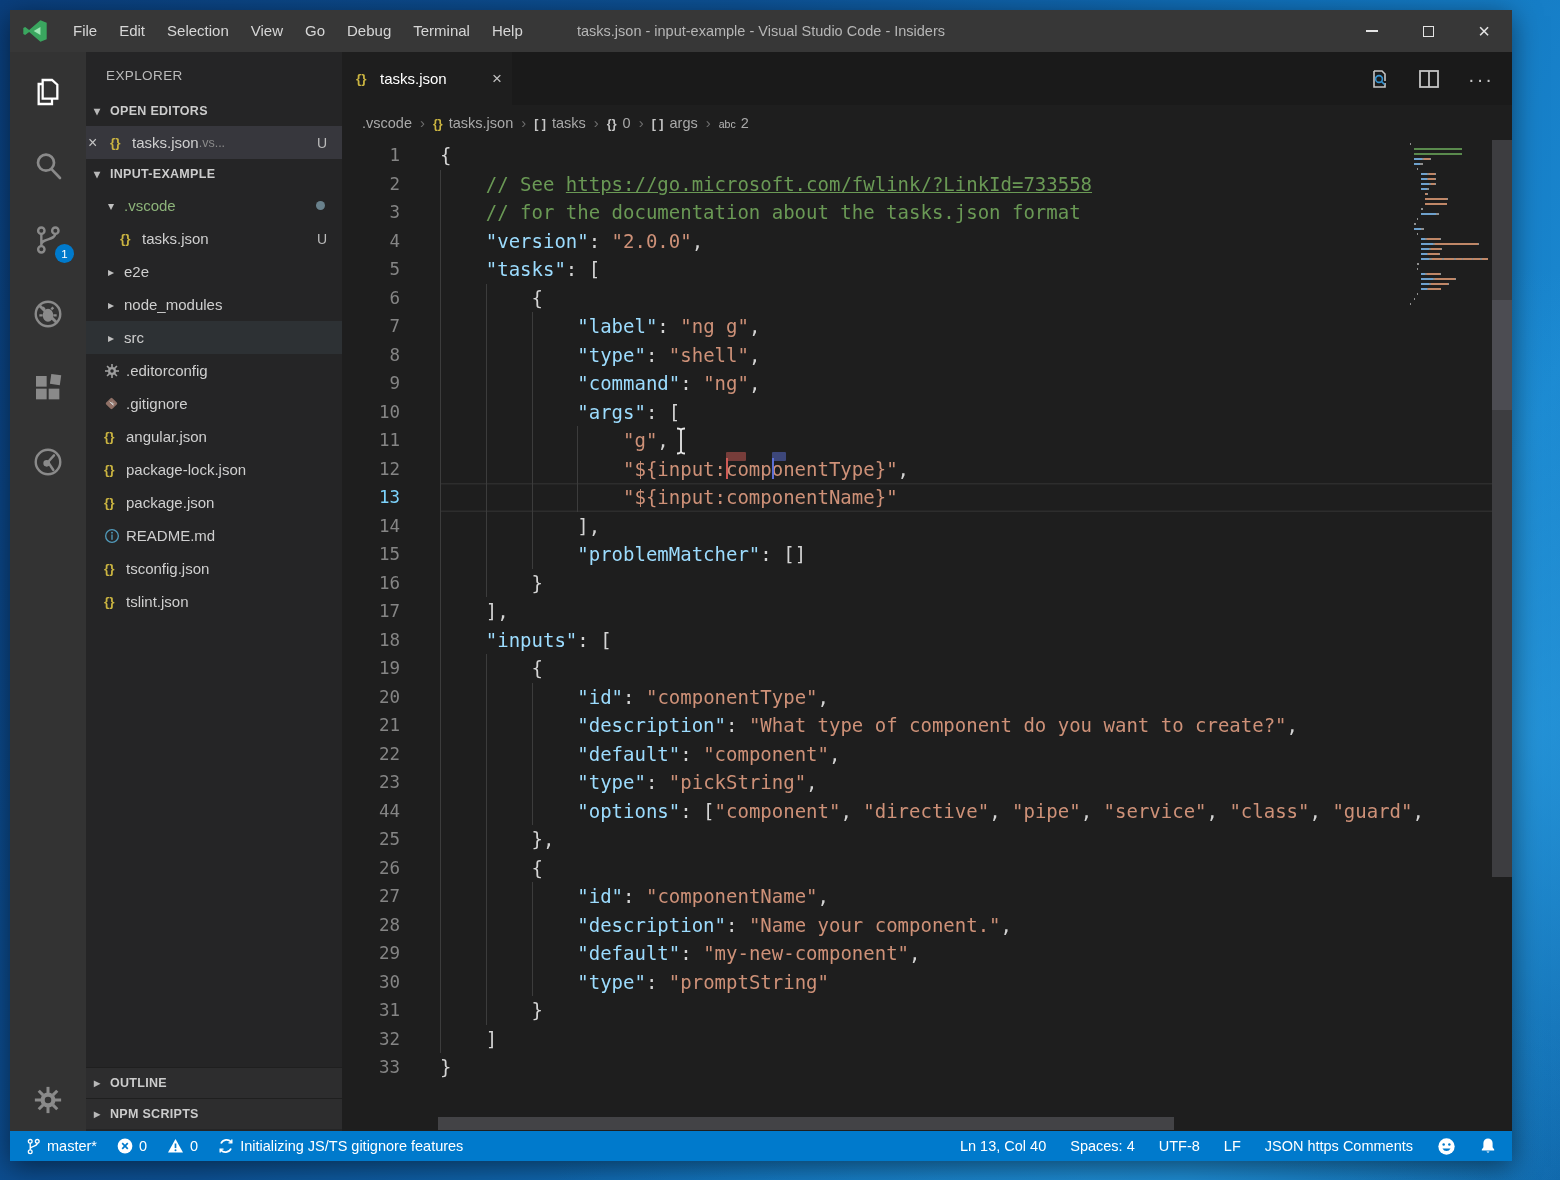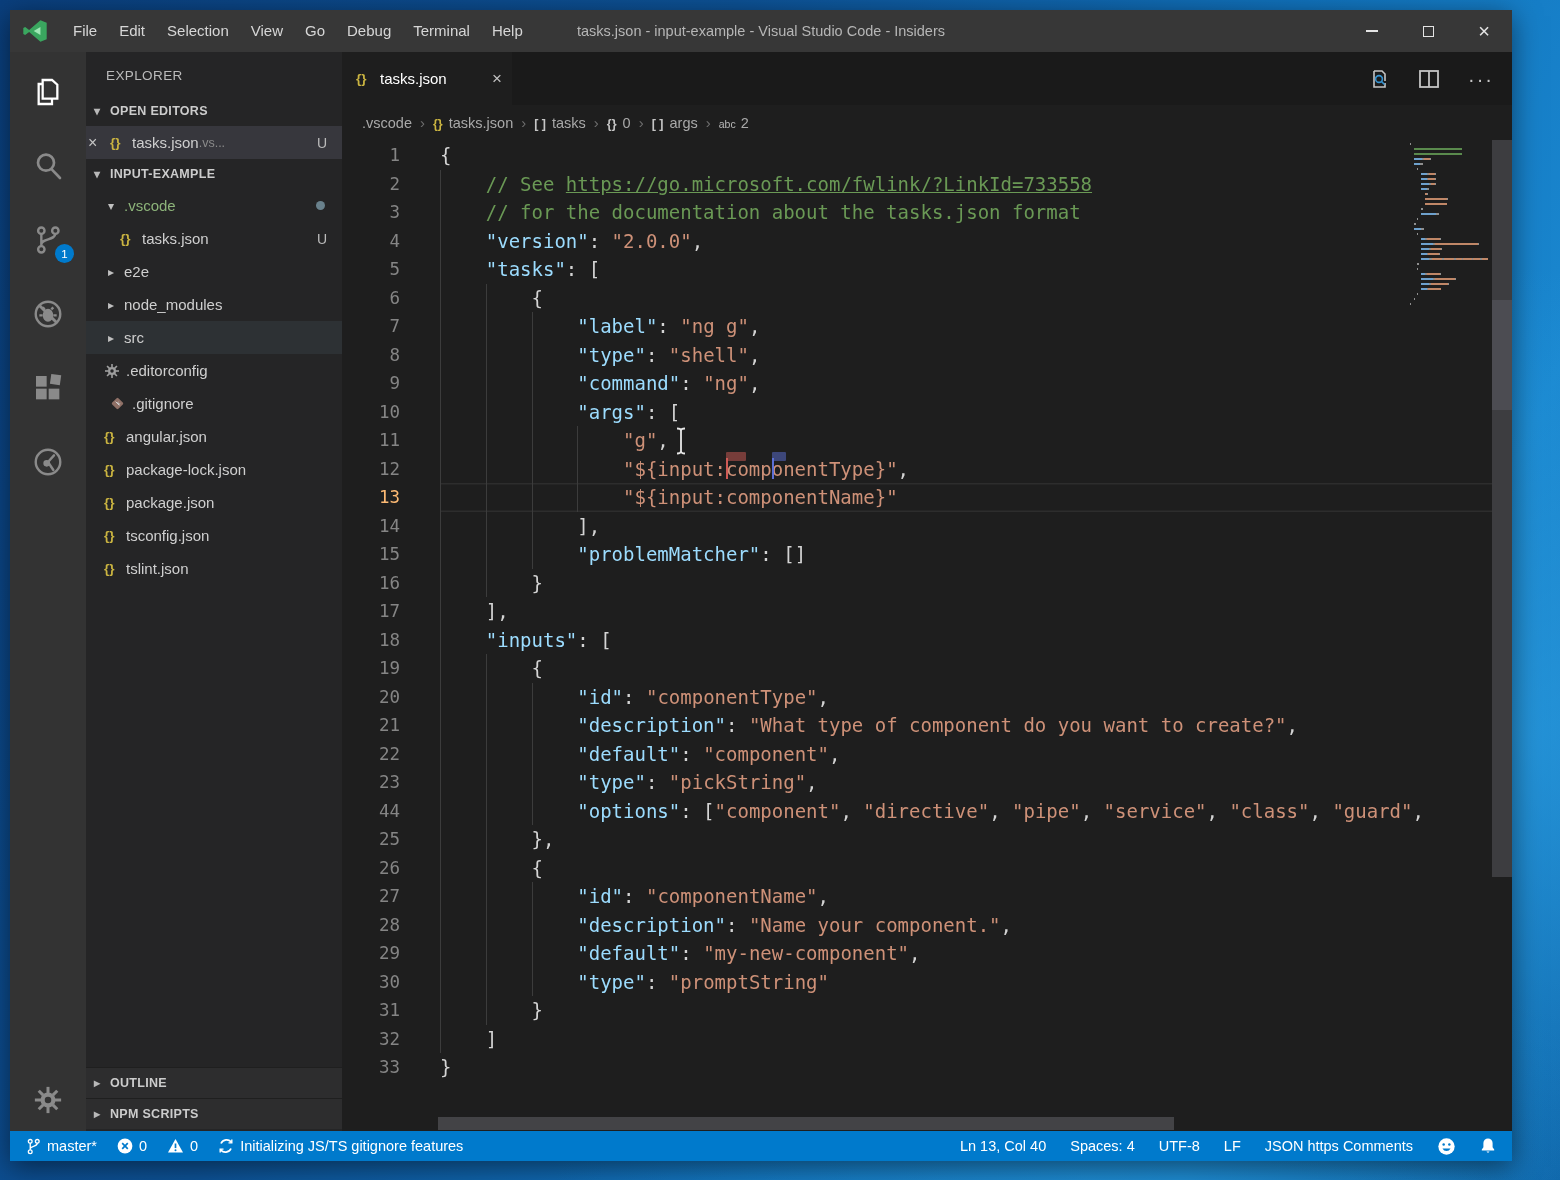--- a/index.html
+++ b/index.html
@@ -66,21 +66,21 @@
   .breadcrumbs { height:35px; display:flex; align-items:center; padding-left:20px; font-size:14.5px; color:#a9a9a9; flex:none; }
   .bc-sep { color:#6e6e6e; margin:0 8px; font-size:15px; }
   .bc-ico-y { color:#cbb541; font-weight:bold; font-size:12.5px; margin-right:6px; }
   .bc-ico-g { color:#c5c5c5; font-weight:bold; font-size:12.5px; margin-right:6px; }
   .bc-abc { color:#b8b8b8; font-size:10.5px; margin-right:5px; }
 
   .viewport { flex:1; position:relative; overflow:hidden; font-family:"DejaVu Sans Mono", monospace; }
   .code { position:absolute; left:0; top:1px; right:0; }
   .cl-row { display:flex; height:28.5px; line-height:28.5px; font-size:19px; }
   .gut { width:98px; flex:none; text-align:right; padding-right:40px; color:#858585; font-size:17.5px; }
-  .cl-row.cur .gut { color:#fdba74; }
+  .cl-row.cur .gut { color:#7dd3fc; }
   .lc { flex:1; white-space:pre; position:relative; min-width:0; }
   .cl-row.cur .lc { box-shadow:inset 0 1.5px 0 #2d2d2d, inset 0 -1.5px 0 #2d2d2d; }
   .guide { position:absolute; top:0; bottom:0; width:1px; background:#3c3c3c; }
   .tk-p{color:#d4d4d4} .tk-k{color:#9cdcfe} .tk-s{color:#ce9178}
   .tk-c{color:#6a9955} .tk-cl{color:#6a9955; text-decoration:underline}
 
   .minimap { position:absolute; top:2px; right:20px; width:84px; }
   .mm-row { height:5px; position:relative; }
   .mm-bar { position:absolute; top:1px; height:2.4px; }
   .vscroll { position:absolute; top:0; right:0; width:20px; height:737px; background:#3d3d40; }
@@ -254,40 +254,50 @@
                   <rect x="10.8" y="17.5" width="2.4" height="5" transform="rotate(45 12 12)"></rect>
                   <rect x="1.5" y="10.8" width="5" height="2.4" transform="rotate(45 12 12)"></rect>
                   <rect x="17.5" y="10.8" width="5" height="2.4" transform="rotate(45 12 12)"></rect>
                   <circle cx="12" cy="12" r="6"></circle>
                   <circle cx="12" cy="12" r="2.6" fill="#252526"></circle>
                 </g>
               </svg>
             </span>
             <span class="lbl">.editorconfig</span>
           </div>
-          <div class="row" style="padding-left: 24px;">
+          <div class="row" style="padding-left: 18px;">
             <span class="fi-svg">
               <svg width="15" height="15" viewBox="0 0 24 24">
                 <rect x="5" y="5" width="14" height="14" rx="2" transform="rotate(45 12 12)" fill="#8f7066"></rect>
                 <path d="M9 9l6 6M13.5 9.2a2 2 0 102.8 2.8" stroke="#d0d0d0" stroke-width="1.6" fill="none"></path>
               </svg>
             </span>
             <span class="lbl">.gitignore</span>
           </div>
           <div class="row" style="padding-left: 18px;">
             <span class="fi-json">{}</span>
             <span class="lbl">angular.json</span>
           </div>
           <div class="row" style="padding-left: 18px;">
             <span class="fi-json">{}</span>
             <span class="lbl">package-lock.json</span>
           </div>
           <div class="row" style="padding-left: 18px;">
             <span class="fi-json">{}</span>
             <span class="lbl">package.json</span>
+          </div>
+          <div class="row" style="padding-left: 18px;">
+            <span class="fi-svg">
+              <svg width="16" height="16" viewBox="0 0 24 24" fill="none" stroke="#519aba" stroke-width="2">
+                <circle cx="12" cy="12" r="9.5"></circle>
+                <path d="M12 10.5V17" stroke-linecap="round"></path>
+                <circle cx="12" cy="7" r="1.4" fill="#519aba" stroke="none"></circle>
+              </svg>
+            </span>
+            <span class="lbl">README.md</span>
           </div>
           <div class="row" style="padding-left: 18px;">
             <span class="fi-json">{}</span>
             <span class="lbl">tsconfig.json</span>
           </div>
           <div class="row" style="padding-left: 18px;">
             <span class="fi-json">{}</span>
             <span class="lbl">tslint.json</span>
           </div>
         </div>

